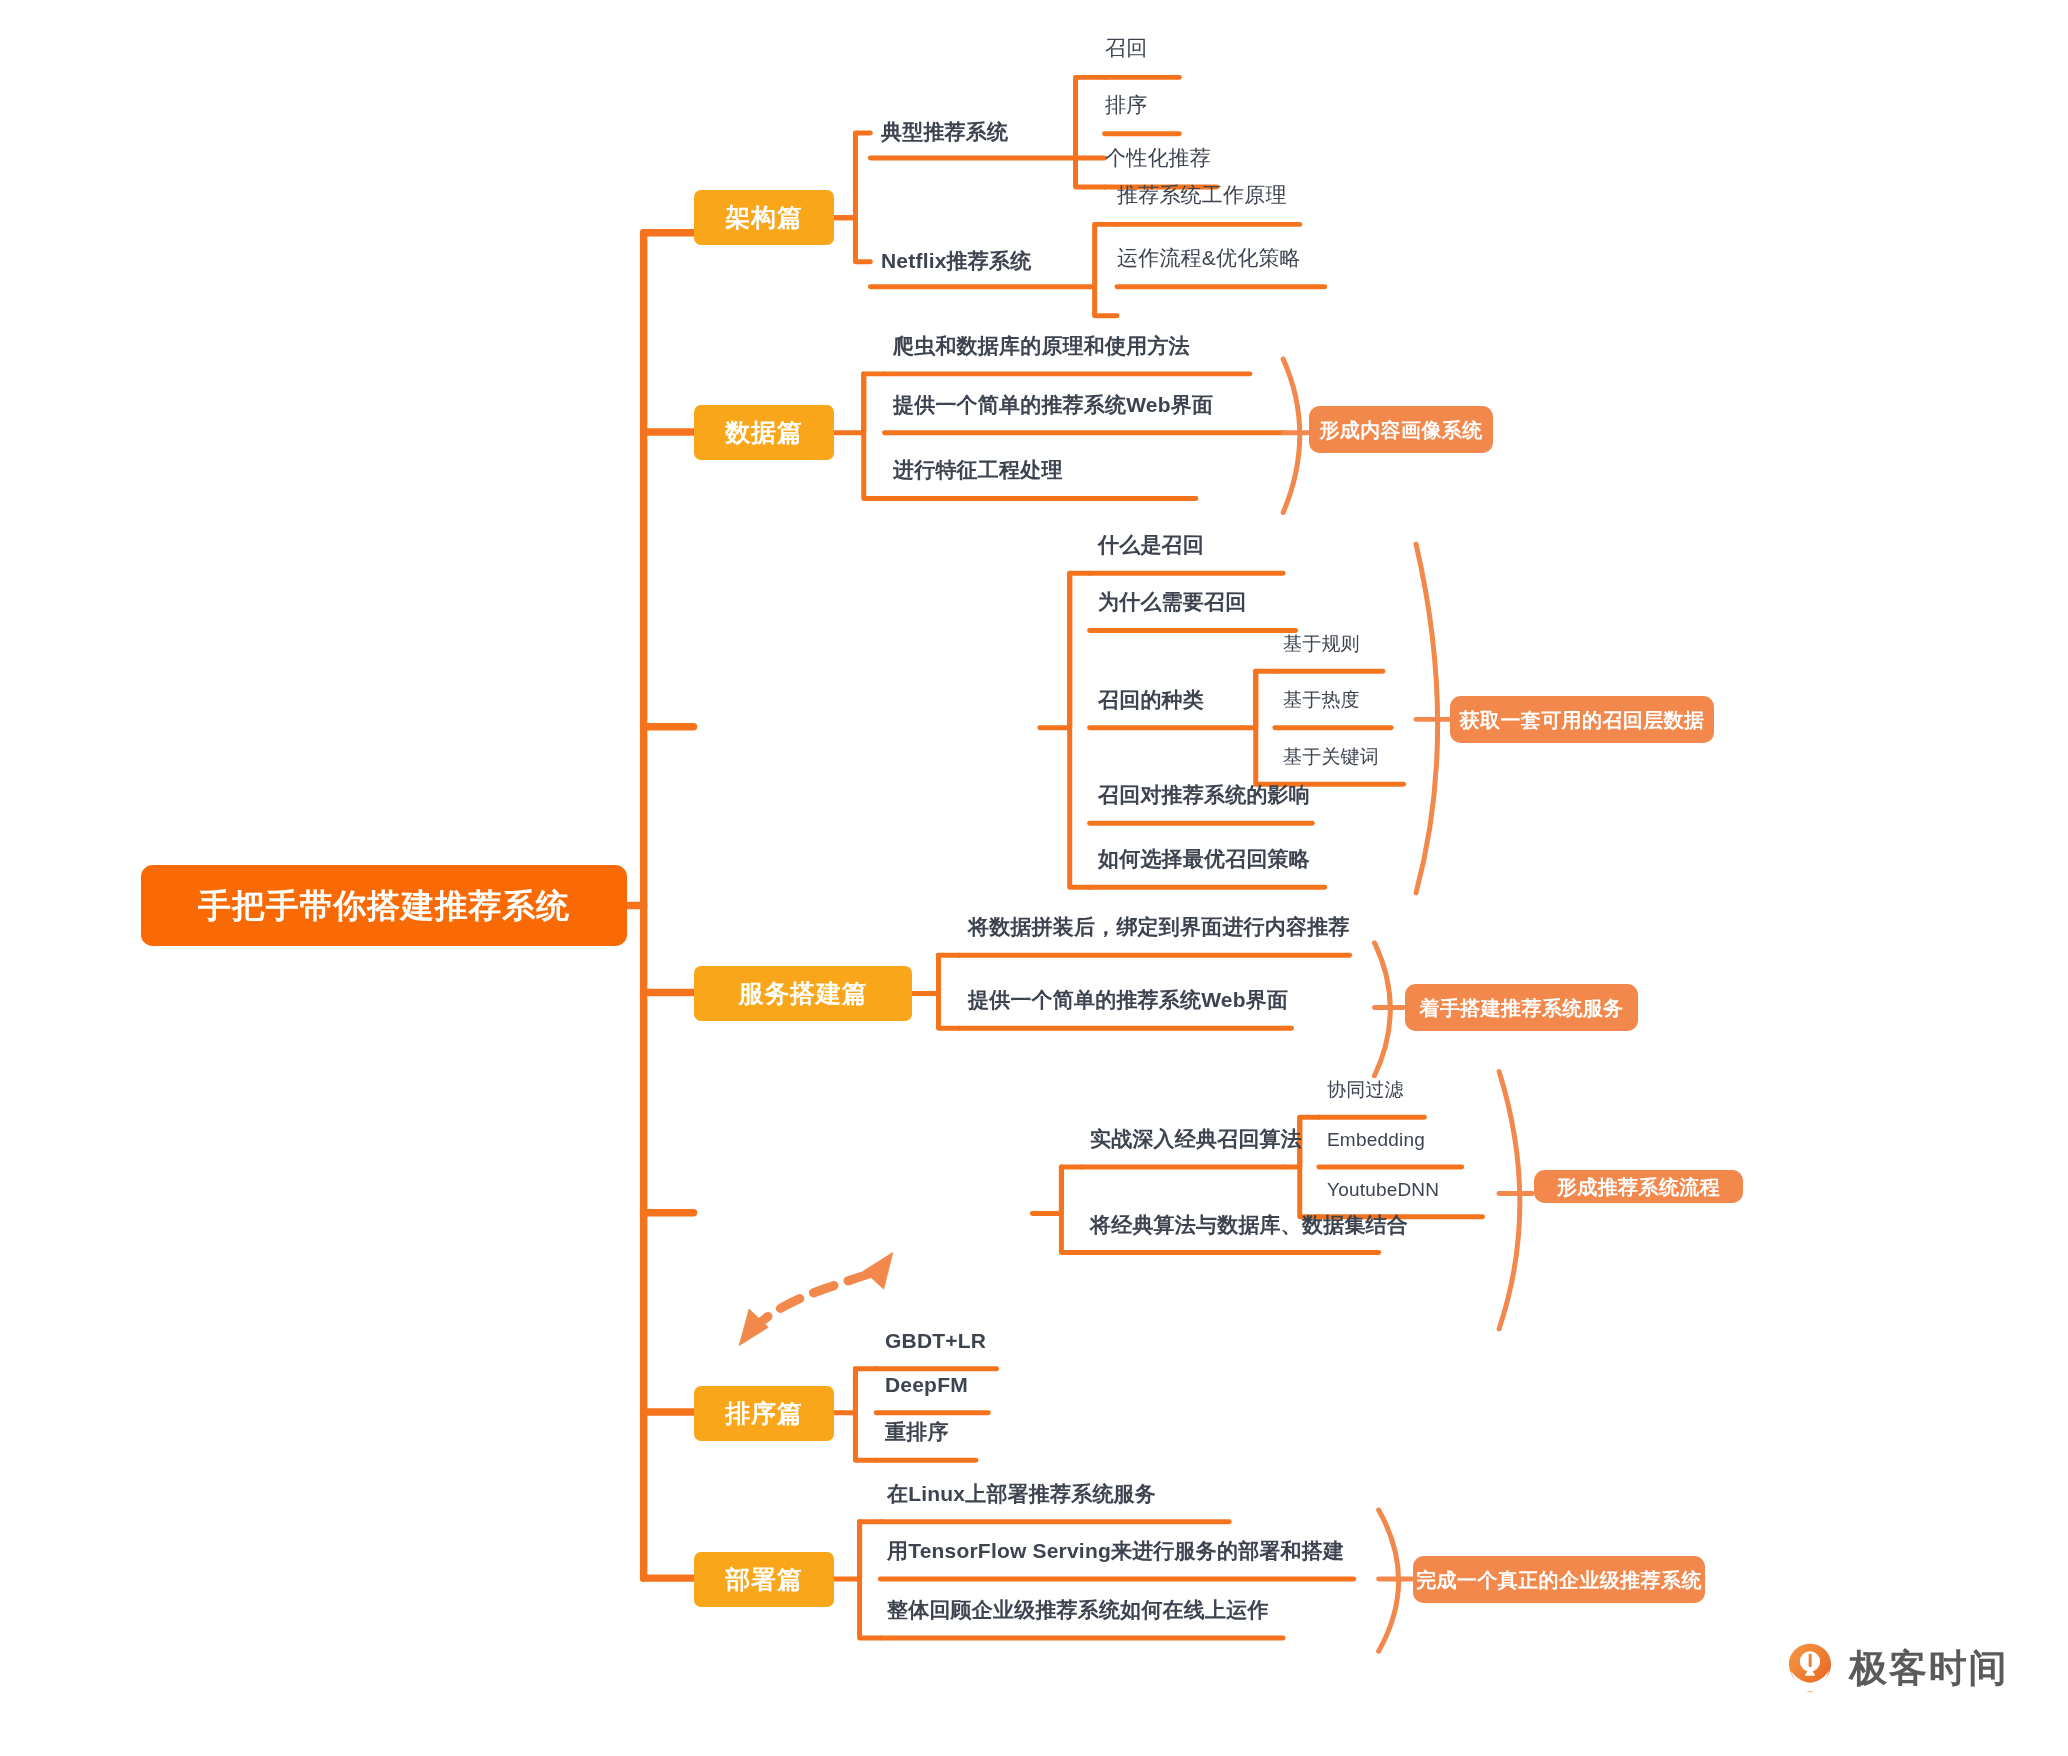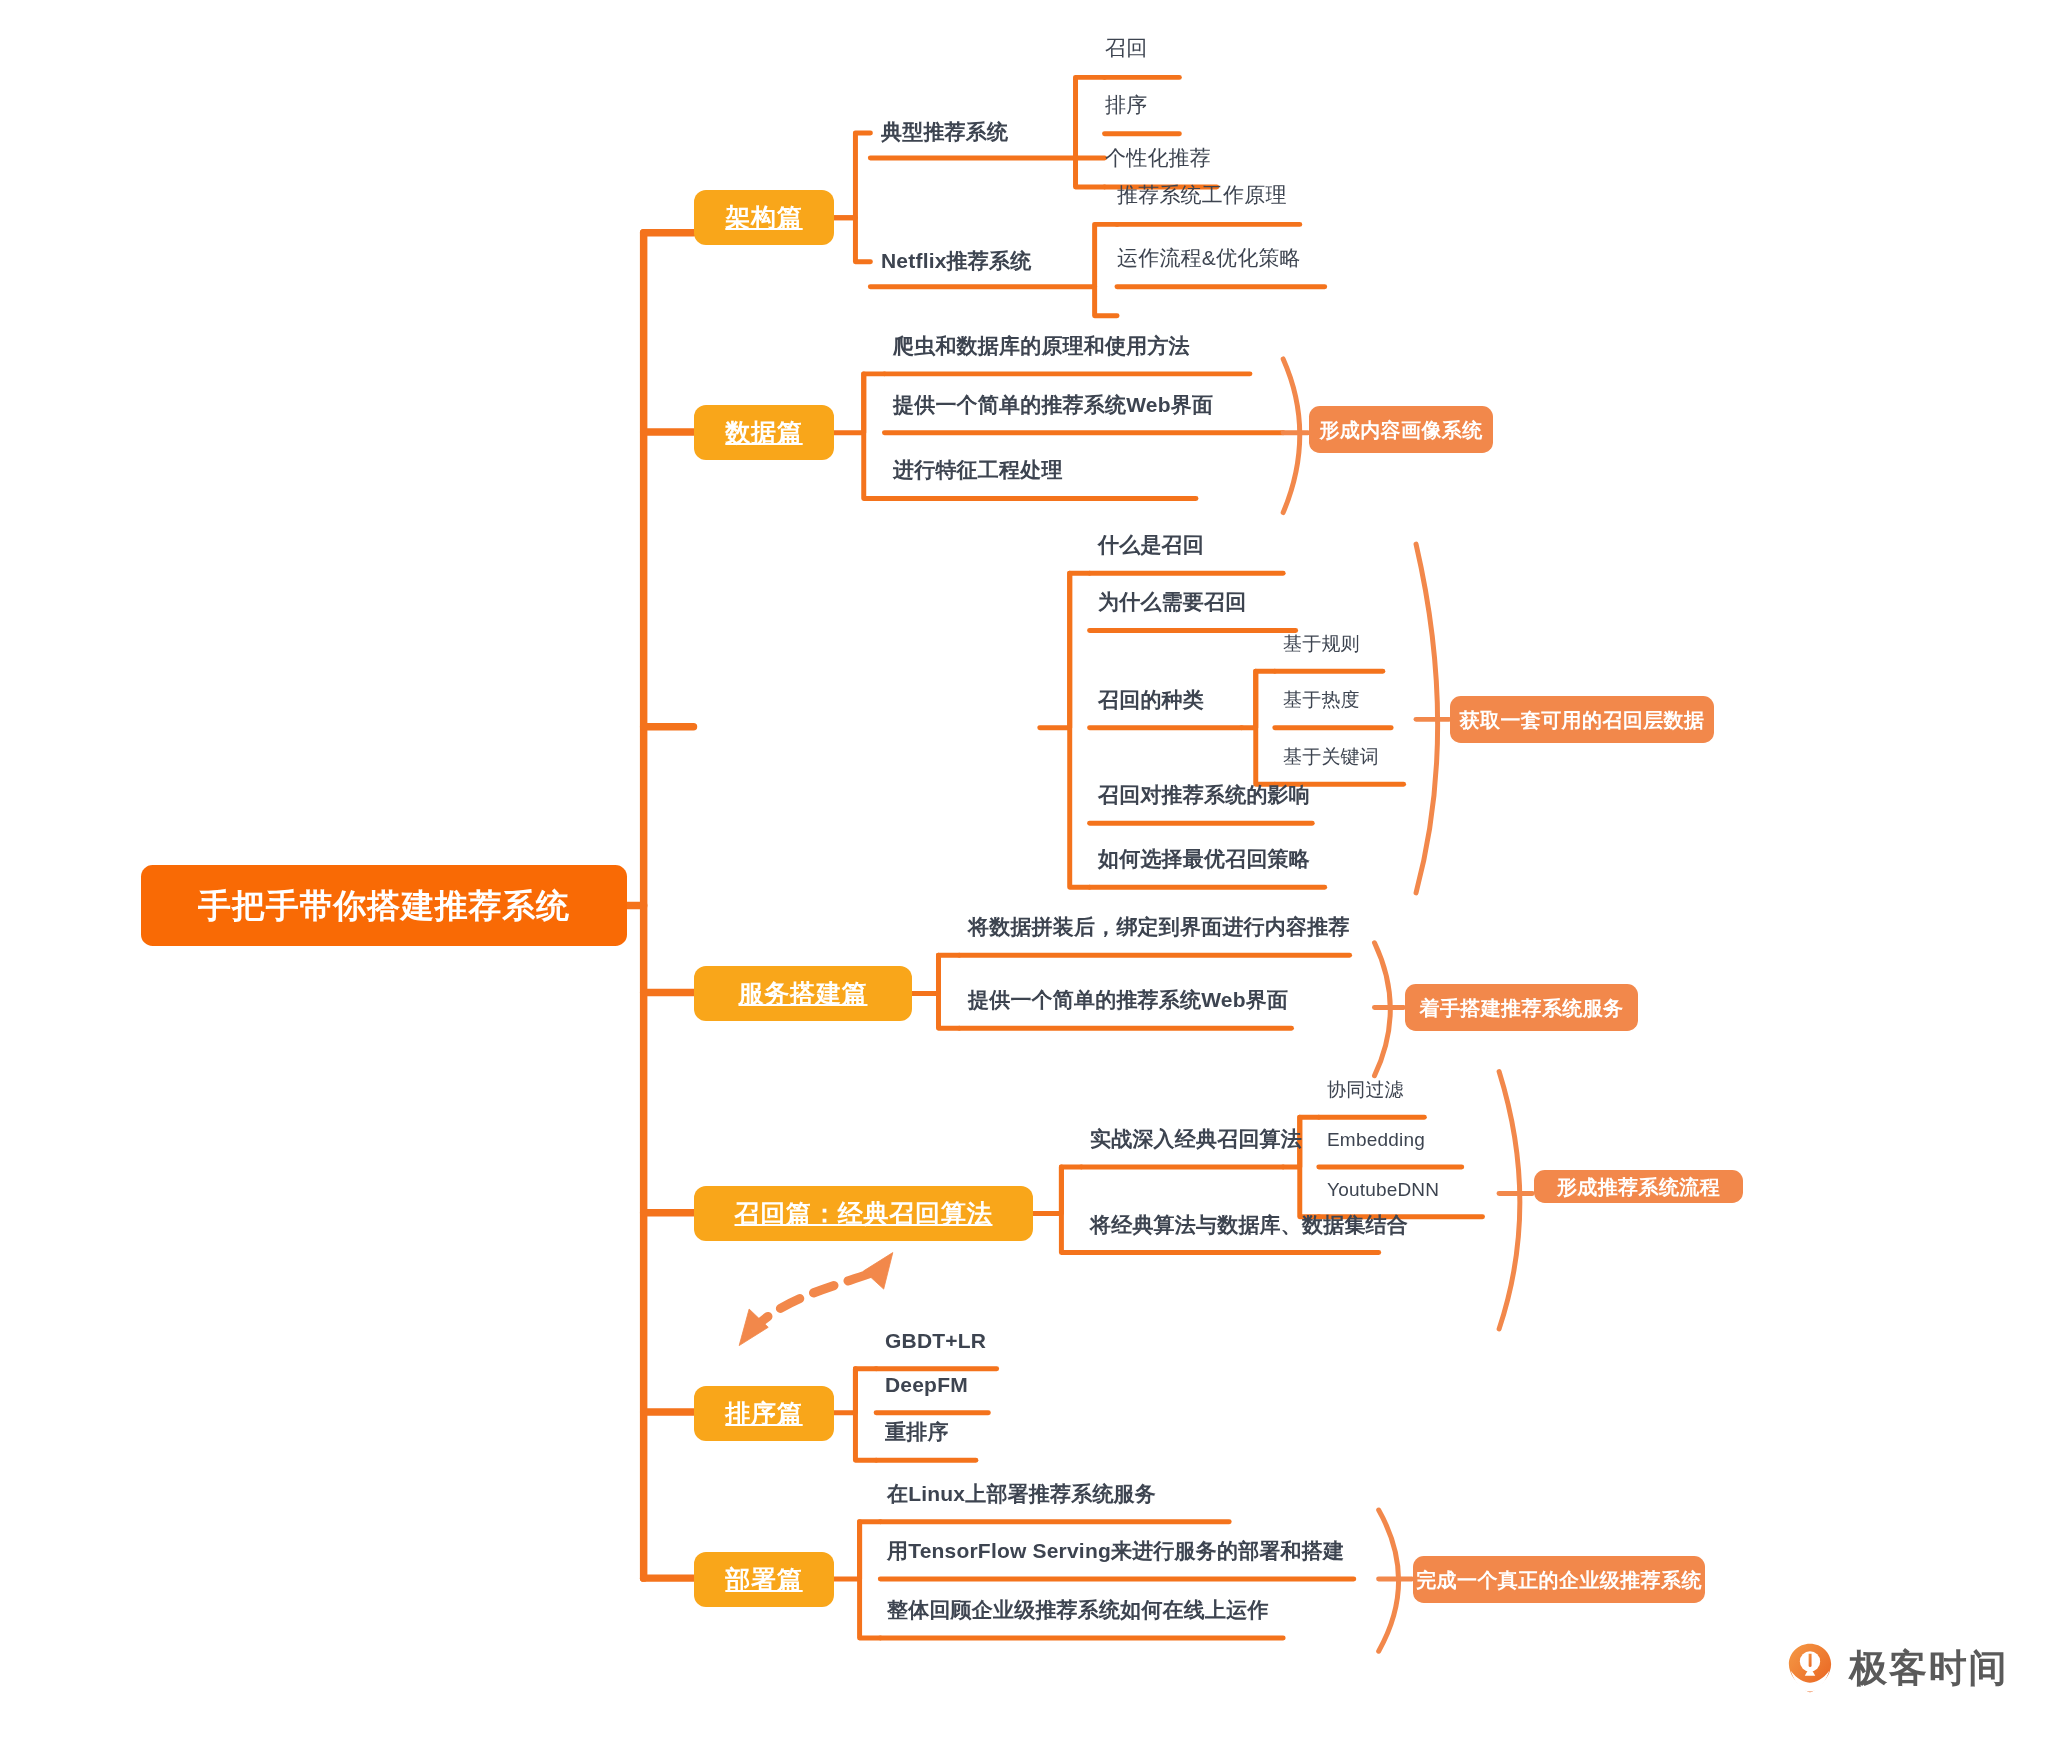--- a/index.html
+++ b/index.html
@@ -36,26 +36,25 @@
     color:#ffffff;
     border-radius:11.6px;
     font-size:33px;
     font-weight:bold;
     letter-spacing:0.8px;
     padding:0 21.6px;
   }
   .lvl1{
     background:#F9A61A;
     color:#ffffff;
-    border-radius:12px;
+    border-radius:7px;
     font-size:25px;
     font-weight:bold;
     letter-spacing:0.8px;
     padding:0 16.6px;
-    text-decoration:underline;
   }
   .outcome{
     background:#F2884B;
     color:#ffffff;
     border-radius:10.8px;
     font-size:20px;
     font-weight:bold;
     letter-spacing:0.4px;
     padding:0 21px;
   }
@@ -208,23 +207,20 @@
 
   <div class="node lvl1" style="left:694px; top:405px; width:140px; height:55px;">
     <span>数据篇</span>
   </div>
 
 
   <div class="node lvl1" style="left:694px; top:966px; width:218px; height:55px;">
     <span>服务搭建篇</span>
   </div>
 
-  <div class="node lvl1" style="left:694px; top:1186px; width:339px; height:55px;">
-    <span>召回篇：经典召回算法</span>
-  </div>
 
   <div class="node lvl1" style="left:694px; top:1386px; width:140px; height:55px;">
     <span>排序篇</span>
   </div>
 
   <div class="node lvl1" style="left:694px; top:1552px; width:140px; height:55px;">
     <span>部署篇</span>
   </div>
 
   <div class="leaf lvl2" style="left:881px; top:121px;">

